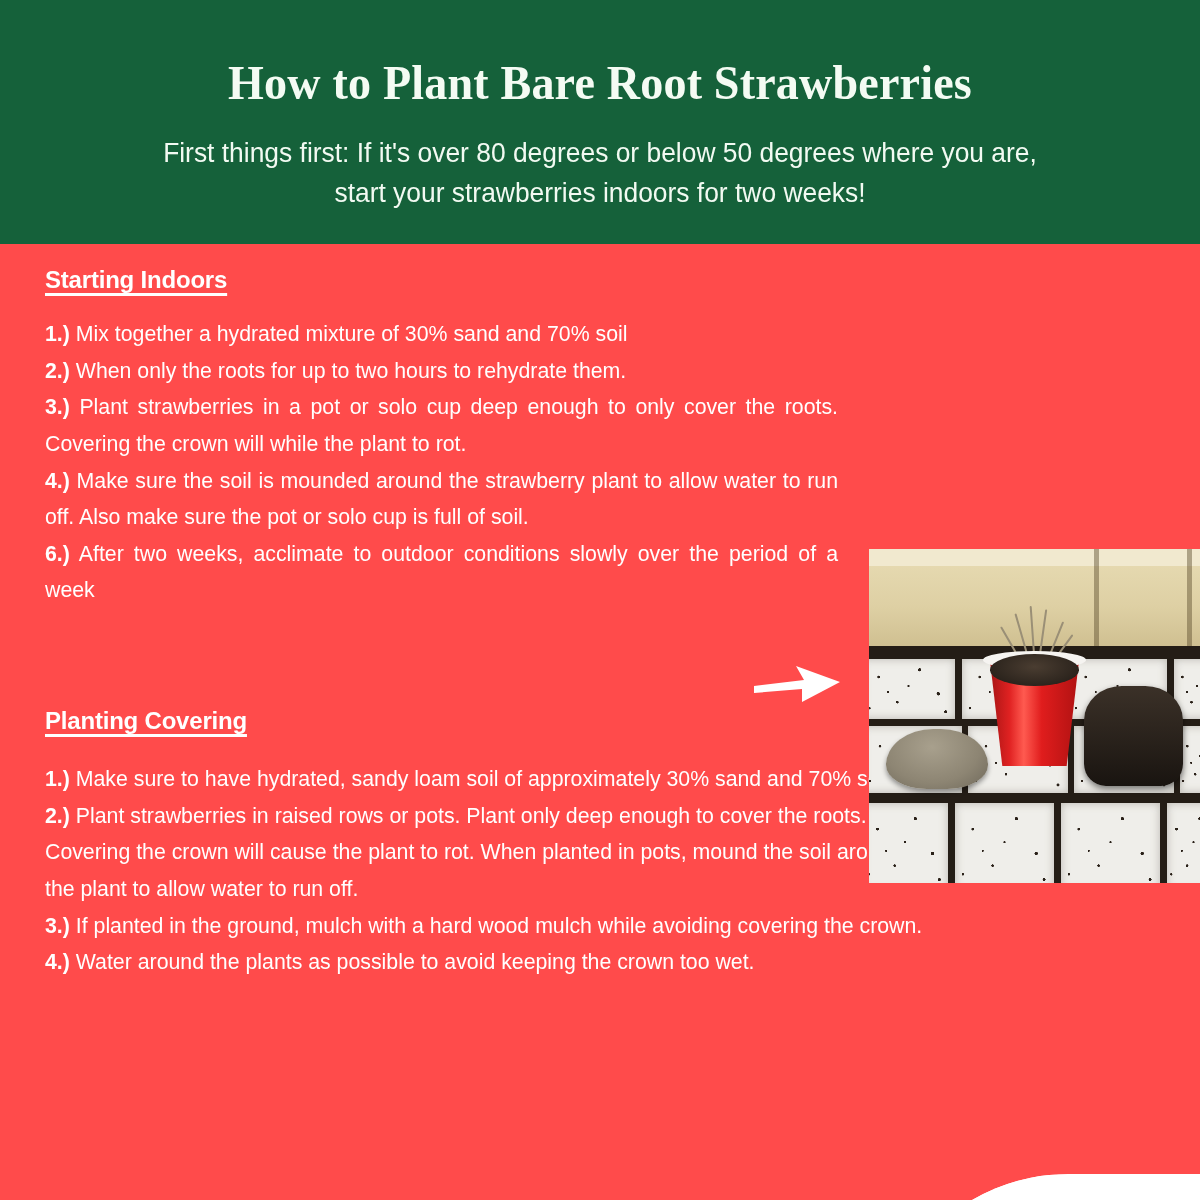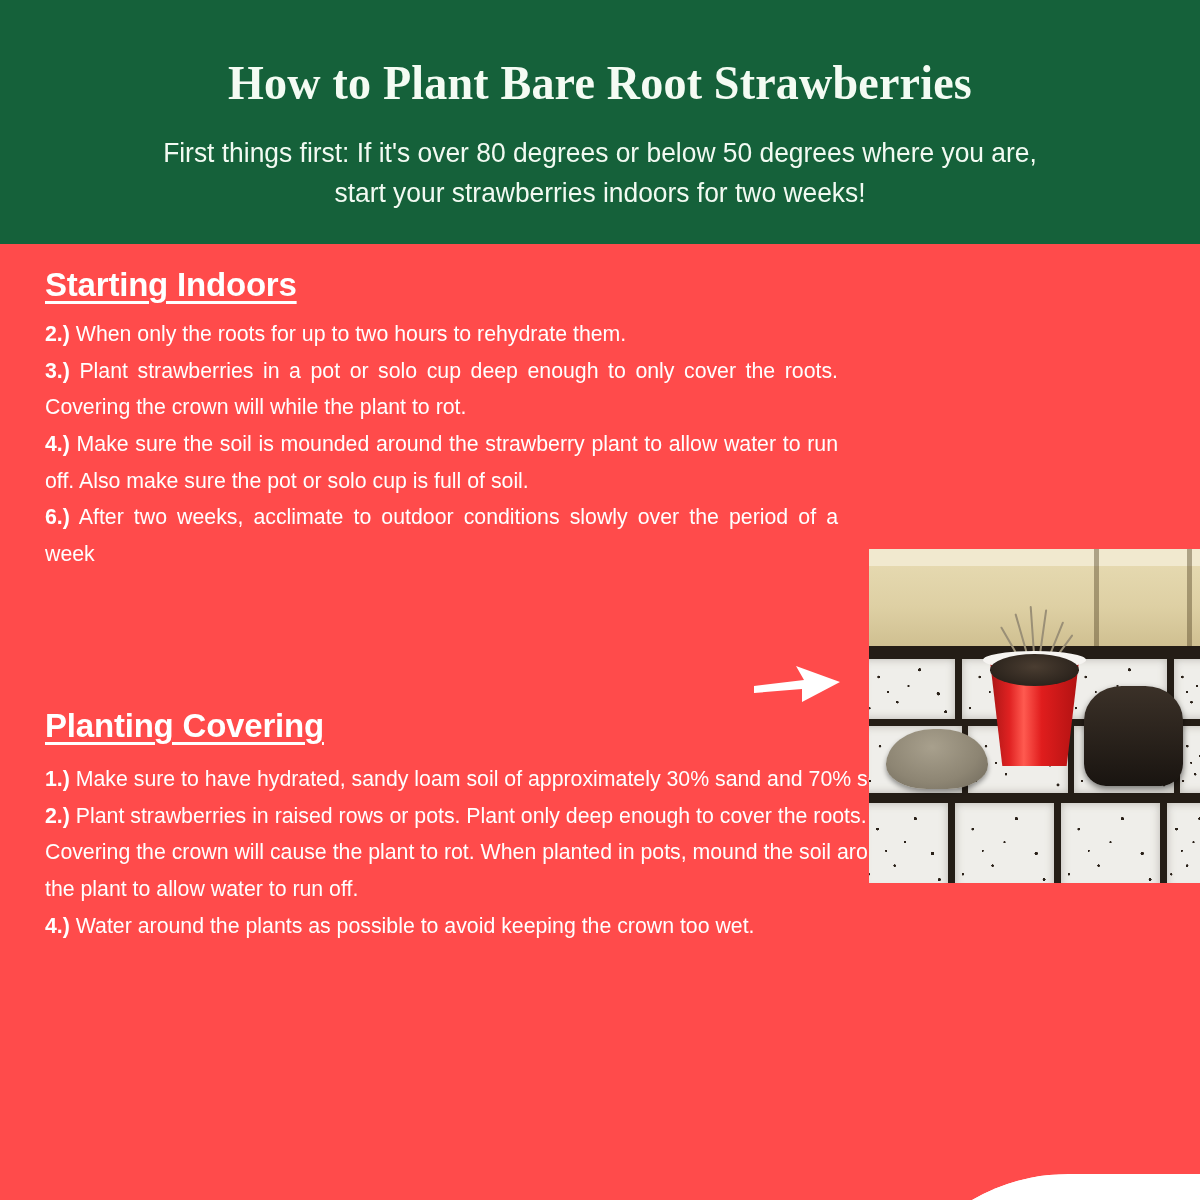--- a/index.html
+++ b/index.html
@@ -55,21 +55,21 @@
   .body-area {
     position: absolute;
     left: 0; top: 244px;
     width: 1200px;
     height: 956px;
     background: #FF4B4B;
   }
 
   .section-heading {
     color: #FFFFFF;
-    font-size: 33px;
+    font-size: 24px;
     font-weight: bold;
     text-decoration: underline;
     text-underline-offset: 5px;
     text-decoration-thickness: 3px;
     letter-spacing: -0.2px;
     margin: 0;
   }
 
   .steps {
     color: #FFFFFF;
@@ -252,20 +252,24 @@
   <h1 class="header-title">How to Plant Bare Root Strawberries</h1>
   <p class="header-subtitle">First things first: If it's over 80 degrees or below 50 degrees where you are, start your strawberries indoors for two weeks!</p>
 </div>
 
 <div class="body-area">
 
   <h2 class="section-heading" id="indoor-heading">Starting Indoors</h2>
 
   <ul class="steps" id="indoor-steps">
     <li class="ragged">
+      <span class="num">1.)</span>
+      <span>Mix together a hydrated mixture of 30% sand and 70% soil</span>
+    </li>
+    <li class="ragged">
       <span class="num">2.)</span>
       <span>When only the roots for up to two hours to rehydrate them.</span>
     </li>
     <li>
       <span class="num">3.)</span>
       <span>Plant strawberries in a pot or solo cup deep enough to only cover the roots. Covering the crown will while the plant to rot.</span>
     </li>
     <li>
       <span class="num">4.)</span>
       <span>Make sure the soil is mounded around the strawberry plant to allow water to run off. Also make sure the pot or solo cup is full of soil.</span>
@@ -279,20 +283,24 @@
   <h2 class="section-heading" id="outdoor-heading">Planting Covering</h2>
 
   <ul class="steps" id="outdoor-steps">
     <li>
       <span class="num">1.)</span>
       <span>Make sure to have hydrated, sandy loam soil of approximately 30% sand and 70% soil.</span>
     </li>
     <li>
       <span class="num">2.)</span>
       <span>Plant strawberries in raised rows or pots. Plant only deep enough to cover the roots. Covering the crown will cause the plant to rot. When planted in pots, mound the soil around the plant to allow water to run off.</span>
+    </li>
+    <li>
+      <span class="num">3.)</span>
+      <span>If planted in the ground, mulch with a hard wood mulch while avoiding covering the crown.</span>
     </li>
     <li>
       <span class="num">4.)</span>
       <span>Water around the plants as possible to avoid keeping the crown too wet.</span>
     </li>
   </ul>
 
   <svg class="arrow-icon" viewBox="0 0 90 42">
     <path d="M2 24 L52 18 L44 4 L88 20 L50 40 L50 27 L2 31 Z" fill="#FFFFFF"></path>
   </svg>

